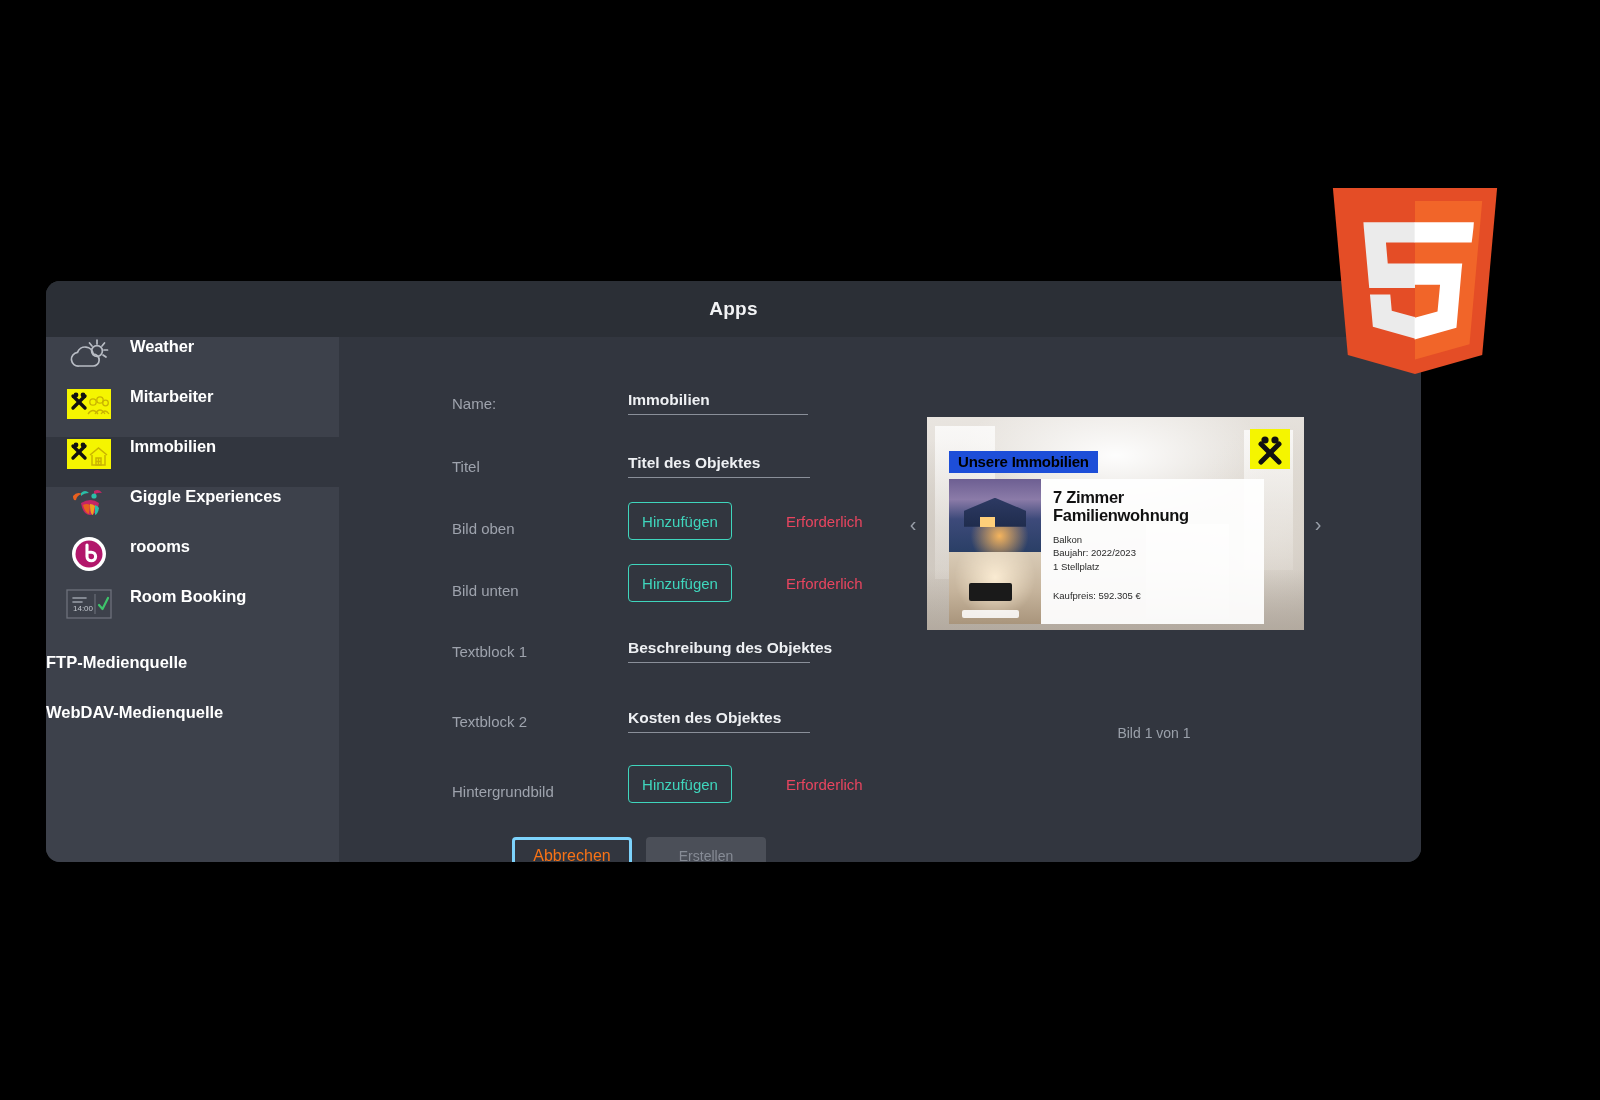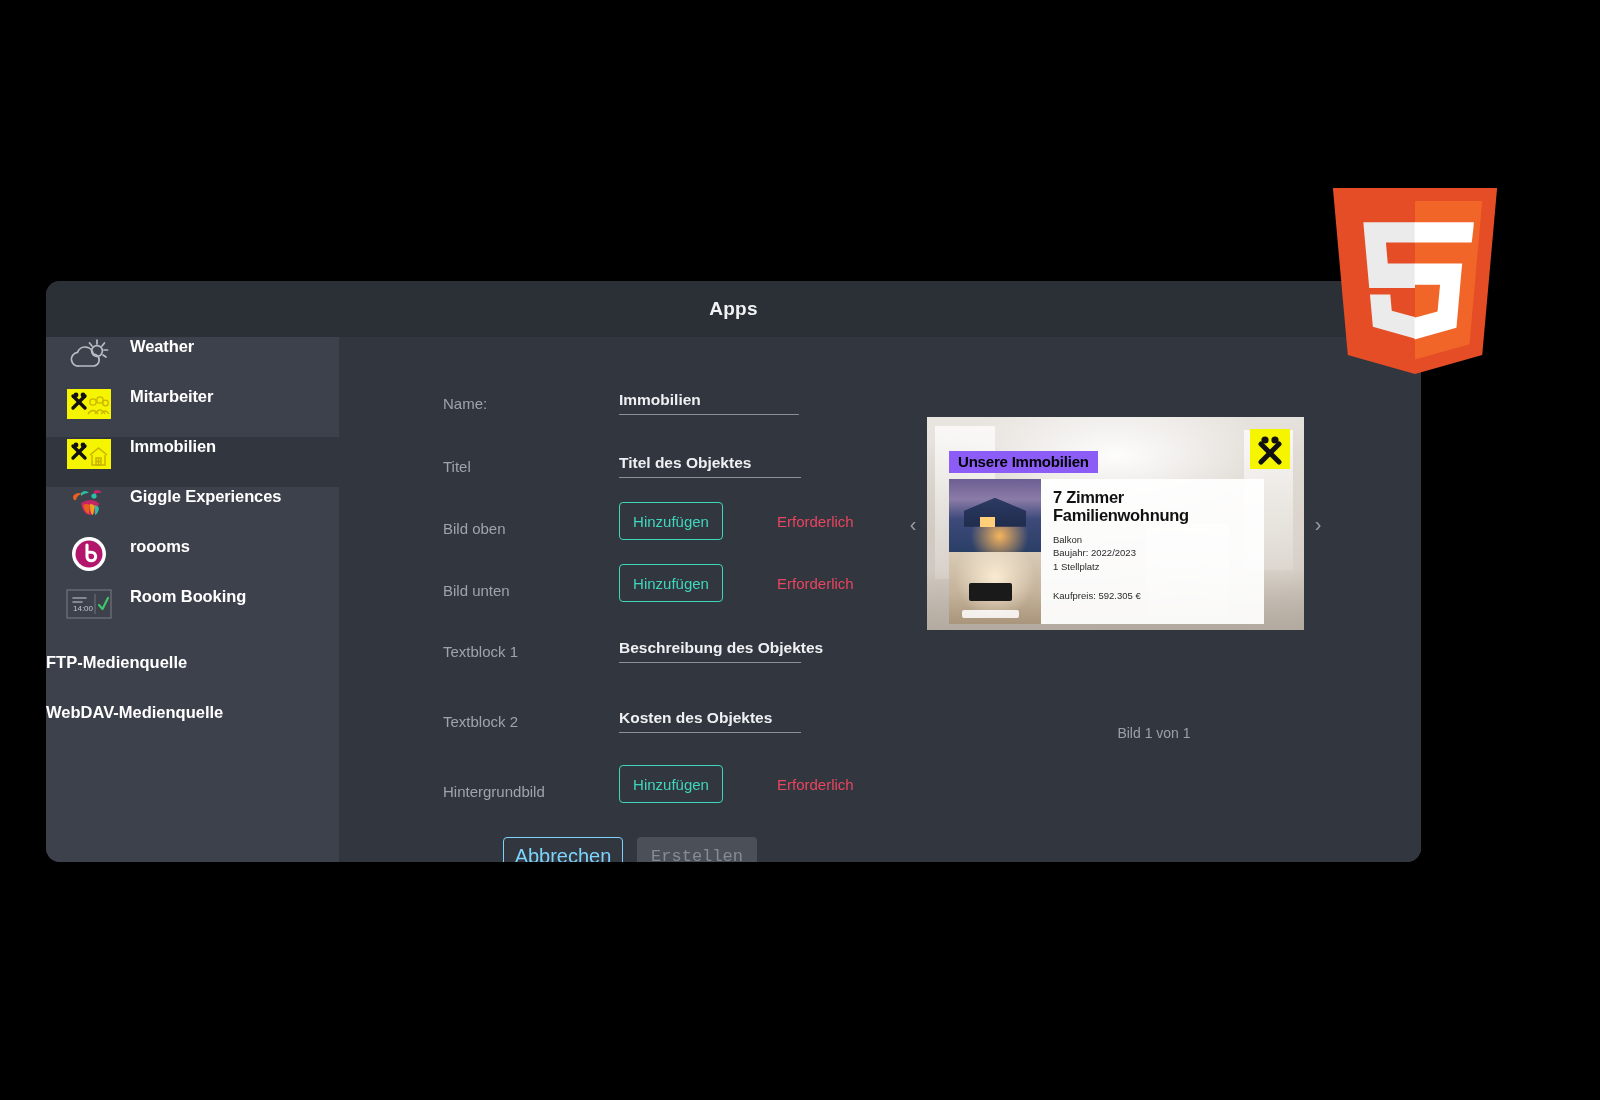--- a/index.html
+++ b/index.html
@@ -76,21 +76,21 @@
   
   #main {
     flex: 1 1 auto;
     position: relative;
     background: #32363f;
   }
 
   
   #form {
     position: absolute;
-    left: 104px; top: 28px;
+    left: 113px; top: 28px;
     width: 460px;
   }
   .frow {
     display: flex;
     align-items: flex-end;
     min-height: 50px;
   }
   .frow .flabel {
     width: 176px;
     flex: 0 0 176px;
@@ -139,36 +139,36 @@
   #r-hg     { margin-top: 20px; }
 
   #actions {
     display: flex;
     gap: 14px;
     margin-top: 34px;
     margin-left: 60px;
   }
   .btn-cancel {
     width: 120px; height: 38px;
-    border: 1px solid #7dd3fc;
+    border: 3px solid #7dd3fc;
     border-radius: 4px;
     background: transparent;
-    color: #7dd3fc;
-    font-size: 20px;
+    color: #f97316;
+    font-size: 16px;
     font-family: "Liberation Sans", sans-serif;
     cursor: pointer;
   }
   .btn-create {
     width: 120px; height: 38px;
     border: none;
     border-radius: 4px;
     background: #4b4f58;
     color: #868b95;
-    font-size: 17px;
-    font-family: Liberation Mono, monospace;
+    font-size: 14px;
+    font-family: Liberation Sans, sans-serif;
     cursor: default;
   }
 
   
   #preview-wrap {
     position: absolute;
     left: 560px; top: 80px;
     width: 510px;
     display: flex;
     align-items: center;
@@ -208,21 +208,21 @@
     background: linear-gradient(180deg, rgba(255,255,255,.75), rgba(235,231,225,.25));
   }
   #pane-a { left: 2%;  top: 4%;  width: 16%; height: 72%; }
   #pane-b { right: 3%; top: 6%;  width: 13%; height: 66%; }
   #pane-c { right: 20%; top: 50%; width: 22%; height: 45%;
             background: linear-gradient(180deg, rgba(255,255,255,.55), rgba(214,208,200,.2)); }
 
   #yellow-tag {
     position: absolute;
     left: 22px; top: 34px;
-    background: #8b5cf6;
+    background: #1d4ed8;
     color: #000;
     font-weight: bold;
     font-size: 15px;
     padding: 2px 9px 3px 9px;
     letter-spacing: -.2px;
     white-space: nowrap;
   }
   #logo-badge {
     position: absolute;
     right: 14px; top: 12px;

